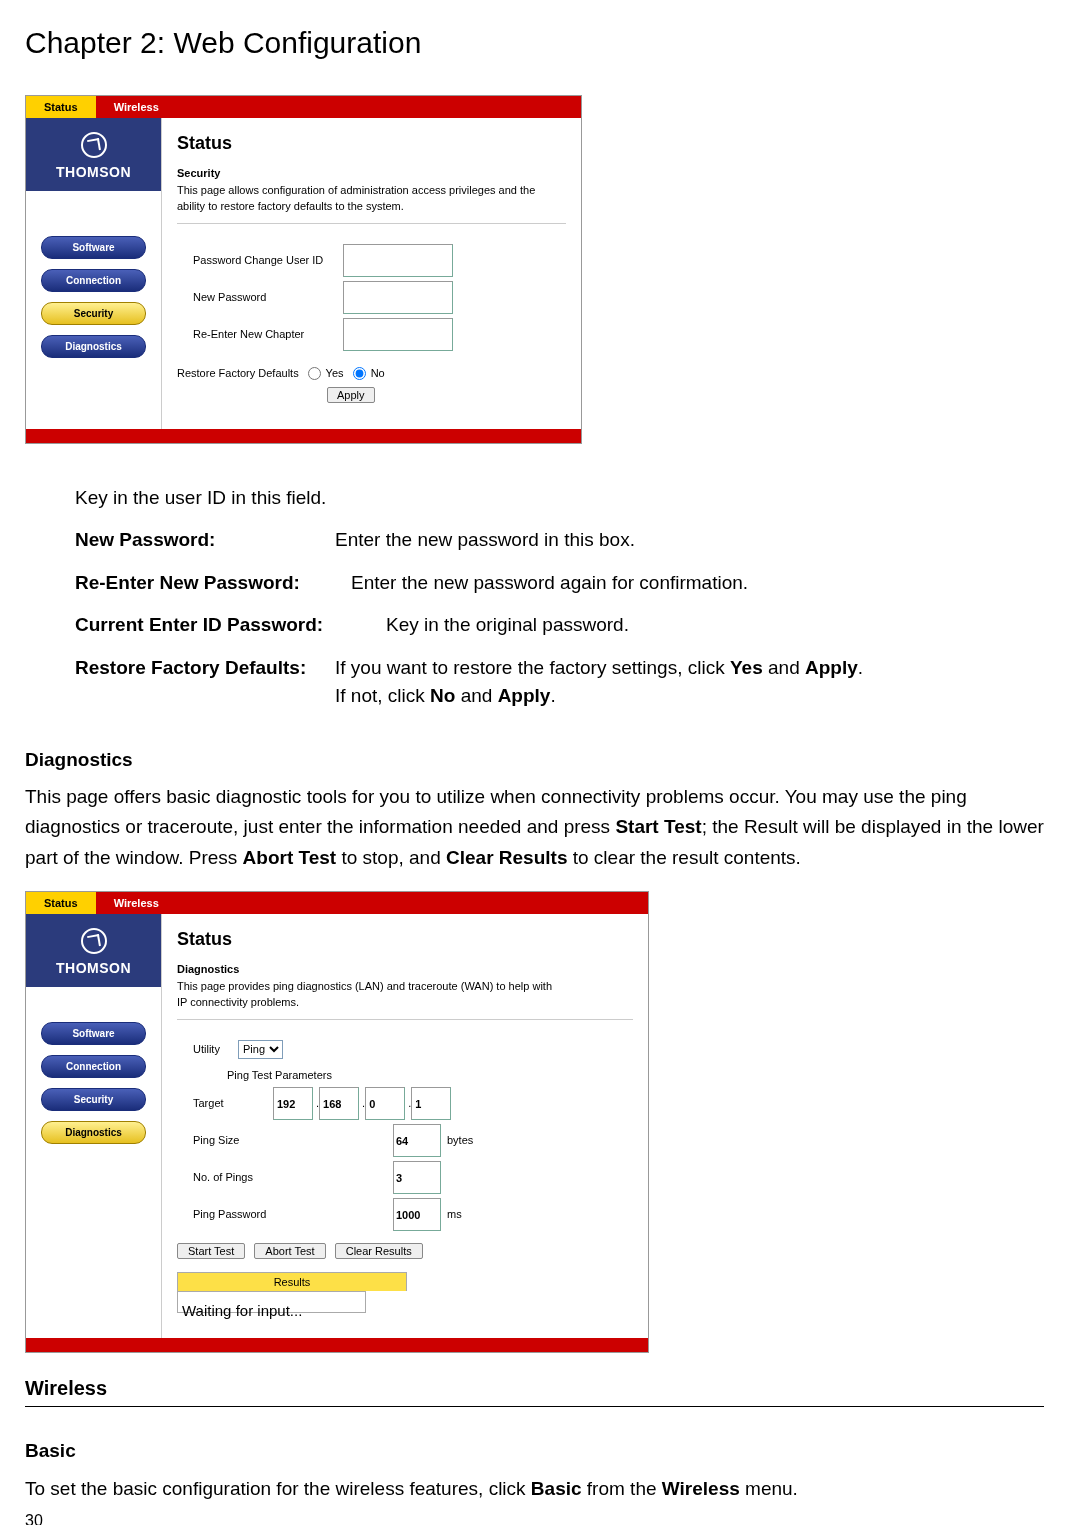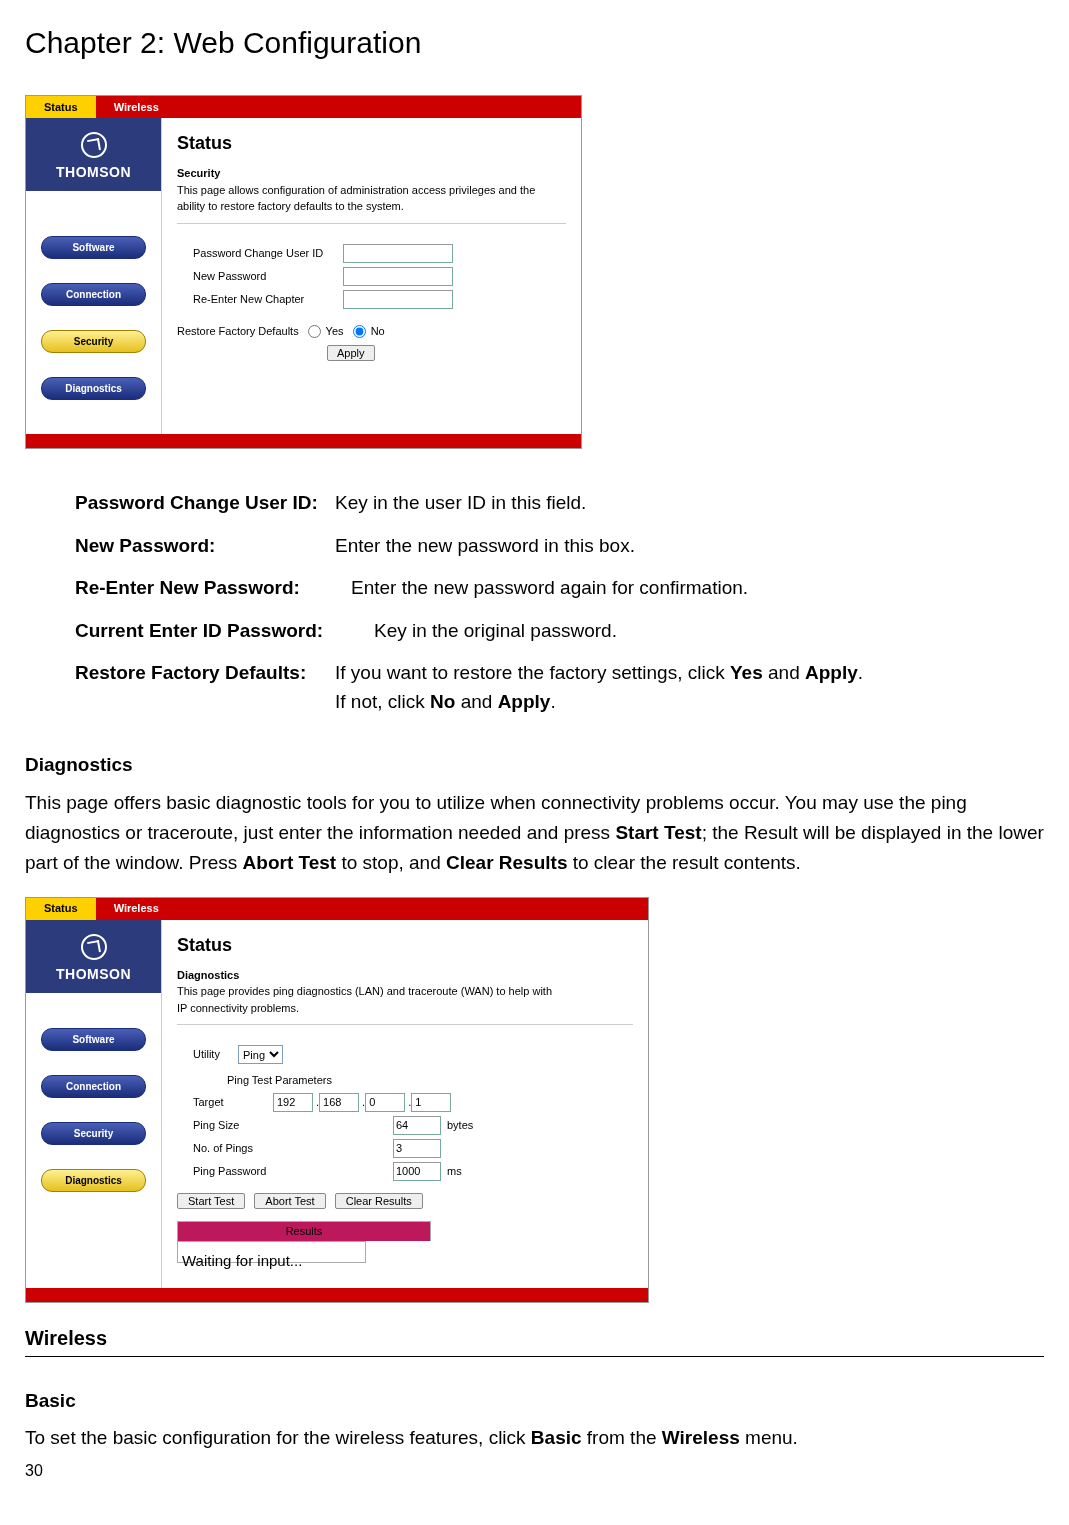--- a/index.html
+++ b/index.html
@@ -93,21 +93,21 @@
   .ss2 .side-buttons { padding-top: 35px; }
   .side-btn {
     display: block;
     background: linear-gradient(#4a60b8, #1a2d7a);
     color: #fff;
     font-size: 10px;
     font-weight: bold;
     text-align: center;
     padding: 3px 0;
     border-radius: 11px;
-    margin-bottom: 24px;
+    margin-bottom: 10px;
     cursor: pointer;
     border: 1px solid #1a2d7a;
   }
   .side-btn.active {
     background: linear-gradient(#fff090, #e6c020);
     color: #000;
     border-color: #a08000;
   }
   .content {
     flex: 1;
@@ -140,26 +140,27 @@
     margin-bottom: 4px;
     font-size: 11px;
     padding-left: 16px;
   }
   .form-row .lbl {
     width: 150px;
     flex-shrink: 0;
   }
   .form-row input[type=text], .form-row input[type=password] {
     width: 110px;
-    height: 19px;
+    height: 33px;
     border: 1px solid #7a9;
     border-top-color: #999;
     border-left-color: #999;
     font-size: 11px;
     box-sizing: border-box;
+    font-weight: bold;
   }
   .form-row input.tiny { width: 48px; }
   .form-row .unit { margin-left: 6px; }
   .radio-row { margin-top: 14px; font-size: 11px; }
   .radio-row input { margin: 0 2px 0 6px; vertical-align: middle; }
   .apply-row { margin-top: 6px; }
   .winbtn {
     font-size: 11px;
     padding: 1px 9px;
     font-family: Arial, sans-serif;
@@ -186,22 +187,22 @@
   }
   .btn-row { margin-top: 12px; }
   .btn-row .winbtn { margin-right: 6px; padding: 1px 10px; }
   .results-hdr {
     margin-top: 12px;
     text-align: center;
     font-size: 11px;
     border: 1px solid #aaa;
     border-bottom: none;
     width: 220px;
-    padding: 1px 16px;
-    background: #be185d;
+    padding: 1px 4px;
+    background: #fde047;
   }
   .results-box {
     width: 189px;
     height: 22px;
     border: 1px solid #aaa;
     font-size: 15px;
     padding: 8px 4px;
     box-sizing: border-box;
   }
 
@@ -217,21 +218,21 @@
   .def-row .term {
     font-weight: bold;
     white-space: nowrap;
   }
   .def-row .desc-text {
     margin-left: 12px;
   }
   .def-row.w1 .term { width: 260px; flex-shrink:0;} .def-row.w1 .desc-text{margin-left:0;}
   .def-row.w2 .term { width: 260px; flex-shrink:0;} .def-row.w2 .desc-text{margin-left:0;}
   .def-row.w3 .term { width: 260px; flex-shrink:0;} .def-row.w3 .desc-text{margin-left:16px;}
-  .def-row.w4 .term { width: 295px; flex-shrink:0;} .def-row.w4 .desc-text{margin-left:4px;}
+  .def-row.w4 .term { width: 295px; flex-shrink:0;} .def-row.w4 .desc-text{margin-left:16px;}
   .def-row.w5 .term { width: 260px; flex-shrink:0;} .def-row.w5 .desc-text{margin-left:0;}
   .def-row.w5 { align-items: flex-start; }
 
   .body-heading {
     font-weight: bold;
     font-size: 19px;
     margin: 10px 0 8px 0;
   }
   .body-para {
     font-size: 19px;
@@ -302,21 +303,20 @@
       <div class="apply-row" style="margin-left:150px;">
         <button class="winbtn">Apply</button>
       </div>
     </div>
   </div>
   <div class="redbar-bottom"></div>
 </div>
 
 <div class="defs">
   <div class="def-row w1">
-    <span class="term"><span>Password Change User ID:</span></span>
     <span class="desc-text">Key in the user ID in this field.</span>
   </div>
   <div class="def-row w2">
     <span class="term"><span>New Password:</span></span>
     <span class="desc-text">Enter the new password in this box.</span>
   </div>
   <div class="def-row w3">
     <span class="term"><span>Re-Enter New Password:</span></span>
     <span class="desc-text">Enter the new password again for confirmation.</span>
   </div>

